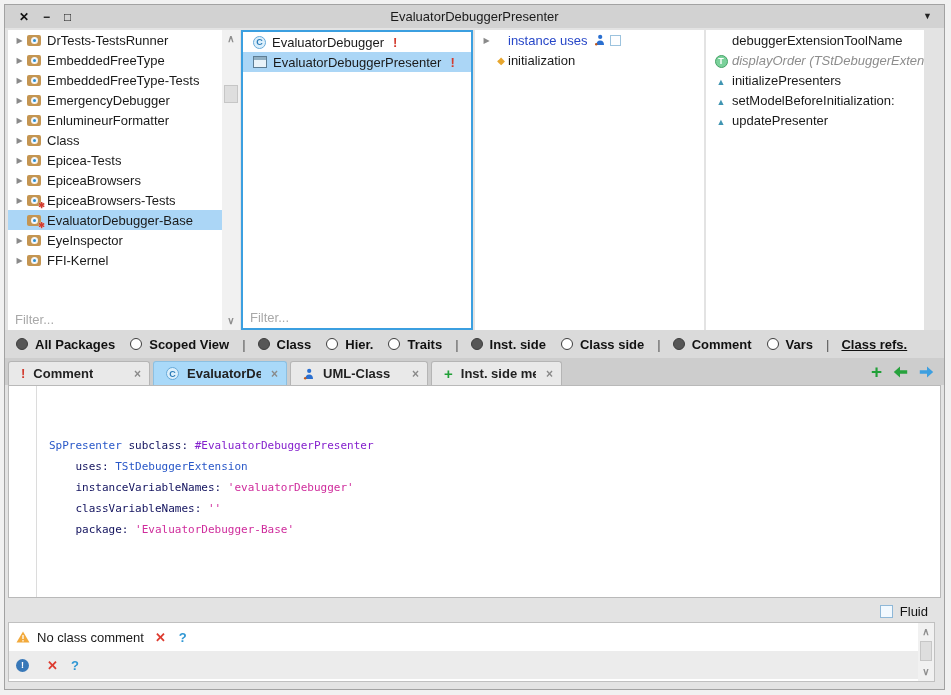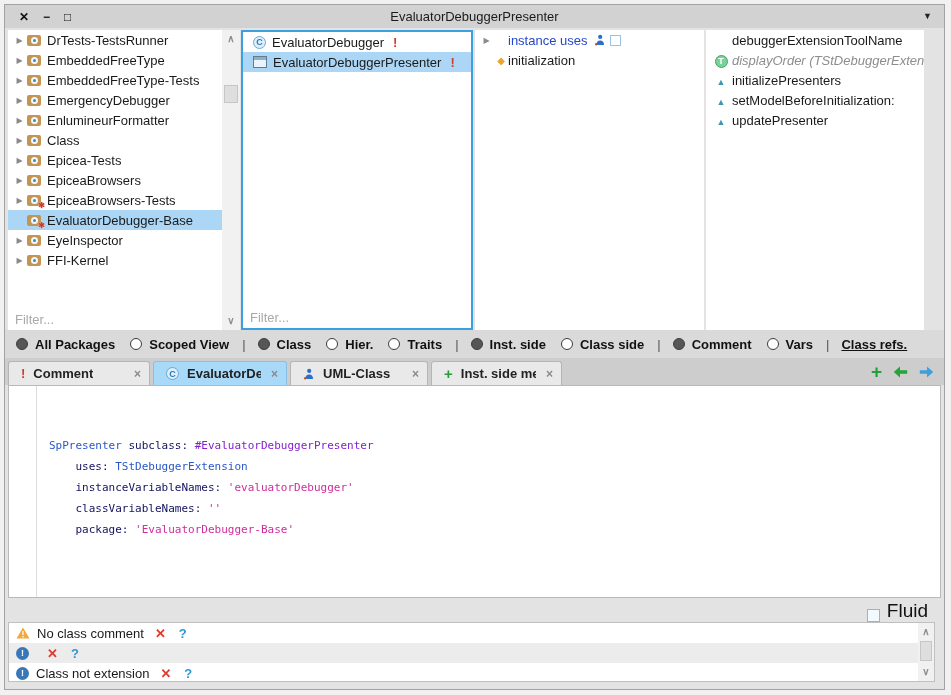--- a/index.html
+++ b/index.html
@@ -78,26 +78,26 @@
   .tablabel{white-space:nowrap;overflow:hidden;}
   .tabclose{margin-left:auto;padding-left:10px;color:#8a8a8a;font-size:12px;font-weight:700;flex:none;}
   .tabactions{position:absolute;right:10px;top:357px;display:flex;align-items:center;gap:11px;}
   .addbtn{color:#21a038;font-size:19px;font-weight:700;line-height:1;}
   
   .editor{position:absolute;left:3px;right:3px;top:380px;height:213px;background:#fff;border:1px solid #b9b9b9;overflow:hidden;}
   .gutterline{position:absolute;left:27px;top:0;bottom:0;width:1px;background:#dcdcdc;}
   .code{position:absolute;left:40px;top:28px;font-family:"DejaVu Sans Mono",monospace;font-size:11px;line-height:21px;white-space:pre;margin-top:21px;}
   .tok-cls{color:#2857c8;} .tok-kw{color:#12125e;} .tok-sym{color:#8421cd;} .tok-str{color:#cf2c9c;} .tok-pln{color:#222;}
   
-  .fluidrow{position:absolute;right:16px;top:595px;height:22px;display:flex;align-items:flex-end;gap:7px;font-size:19px;color:#111;}
+  .fluidrow{position:absolute;right:16px;top:595px;height:22px;display:flex;align-items:center;gap:7px;font-size:13px;color:#111;}
   .fluidbox{width:13px;height:13px;border:1px solid #8fb8d8;background:#f2f9ff;}
   
   .qa{position:absolute;left:3px;right:9px;top:617px;height:60px;background:#fff;border:1px solid #c0c0c0;overflow:hidden;}
   .qarows{position:absolute;left:0;top:0;right:16px;bottom:0;}
-  .qarow{height:20px;display:flex;align-items:center;padding-left:7px;font-size:13px;color:#1a1a1a;white-space:nowrap;text-align:right;}
+  .qarow{height:28px;display:flex;align-items:center;padding-left:7px;font-size:13px;color:#1a1a1a;white-space:nowrap;text-align:right;}
   .qarow.shade{background:#ececec;}
   .qaicon{margin-right:7px;display:inline-flex;flex:none;}
   .iicon{width:13px;height:13px;border-radius:50%;background:#3878b8;color:#fff;font-size:9px;font-weight:700;
          display:inline-flex;align-items:center;justify-content:center;}
   .qax{color:#dd3b2f;font-weight:700;margin-left:11px;font-size:13px;}
   .qahelp{color:var(--link-blue);font-weight:700;margin-left:13px;font-size:13px;}
   .qascroll{position:absolute;right:0;top:0;bottom:0;width:16px;background:#f1f1f1;}
   .qascroll .sthumb{top:18px;height:20px;}
 </style>
 </head>

